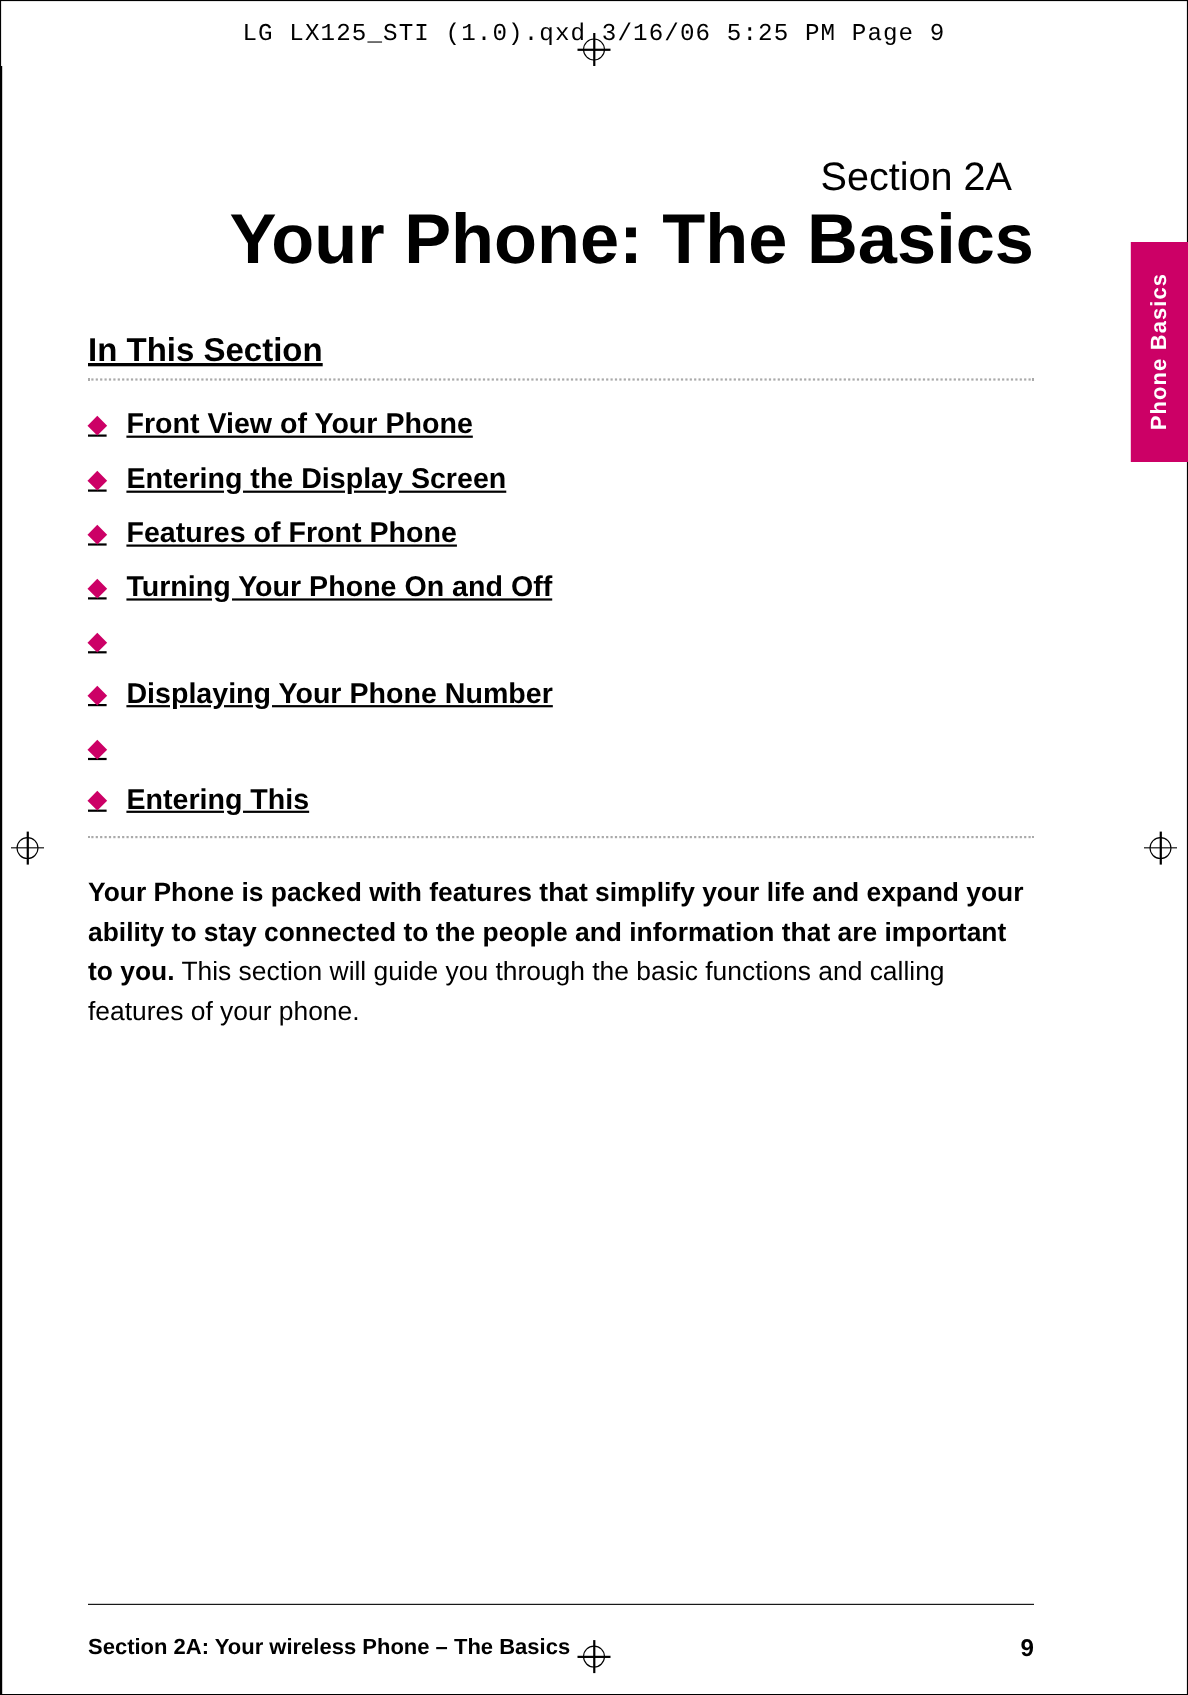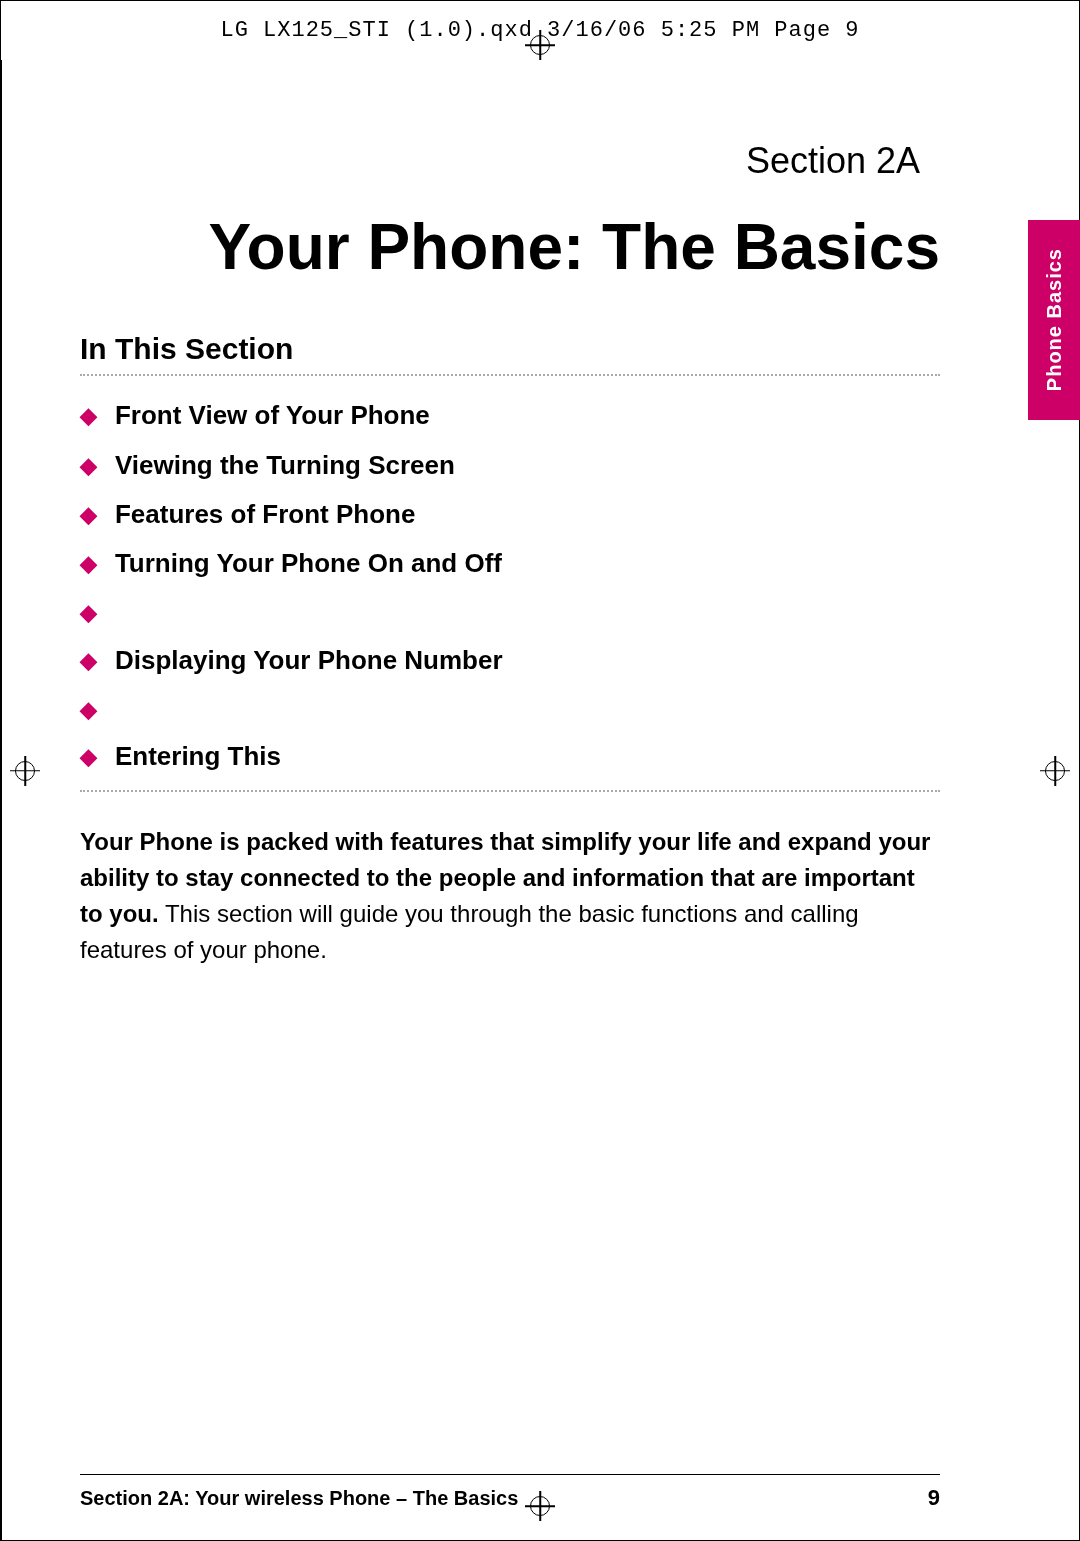--- a/index.html
+++ b/index.html
@@ -135,21 +135,20 @@
       top: 60px;
       left: 80px;
       right: 140px;
       bottom: 80px;
     }
 
     
     .section-heading {
       text-align: right;
       margin-top: 80px;
-      margin-bottom: 30px;
       font-family: Arial, Helvetica, sans-serif;
       font-size: 36px;
       font-weight: normal;
       color: #000;
       padding-right: 20px;
     }
 
     
     .main-title {
       font-family: Arial, Helvetica, sans-serif;
@@ -157,20 +156,21 @@
       font-weight: bold;
       color: #000;
       margin-bottom: 50px;
       line-height: 1.1;
       text-align: right;
     }
 
     
     .in-this-section {
       margin-bottom: 8px;
+      text-decoration: underline;
     }
 
     .in-this-section-title {
       font-family: Arial, Helvetica, sans-serif;
       font-size: 30px;
       font-weight: bold;
       color: #000;
       margin-bottom: 8px;
     }
 
@@ -256,21 +256,21 @@
     
     .footer {
       position: absolute;
       bottom: 30px;
       left: 80px;
       right: 140px;
       display: flex;
       justify-content: space-between;
       align-items: center;
       border-top: 1px solid #000;
-      padding-top: 10px;
+      padding-top: 26px;
     }
 
     .footer-text {
       font-family: Arial, Helvetica, sans-serif;
       font-size: 20px;
       font-weight: bold;
       color: #000;
     }
 
     .footer-page {
@@ -333,21 +333,21 @@
       <div class="in-this-section-title">In This Section</div>
       <hr class="dotted-line">
 
       <ul class="list-items">
         <li class="list-item">
           <span class="diamond-icon">◆</span>
           <span>Front View of Your Phone</span>
         </li>
         <li class="list-item">
           <span class="diamond-icon">◆</span>
-          <span>Viewing the Turning Screen</span>
+          <span>Entering the Display Screen</span>
         </li>
         <li class="list-item">
           <span class="diamond-icon">◆</span>
           <span>Features of Front Phone</span>
         </li>
         <li class="list-item">
           <span class="diamond-icon">◆</span>
           <span>Turning Your Phone On and Off</span>
         </li>
         <li class="list-item">

